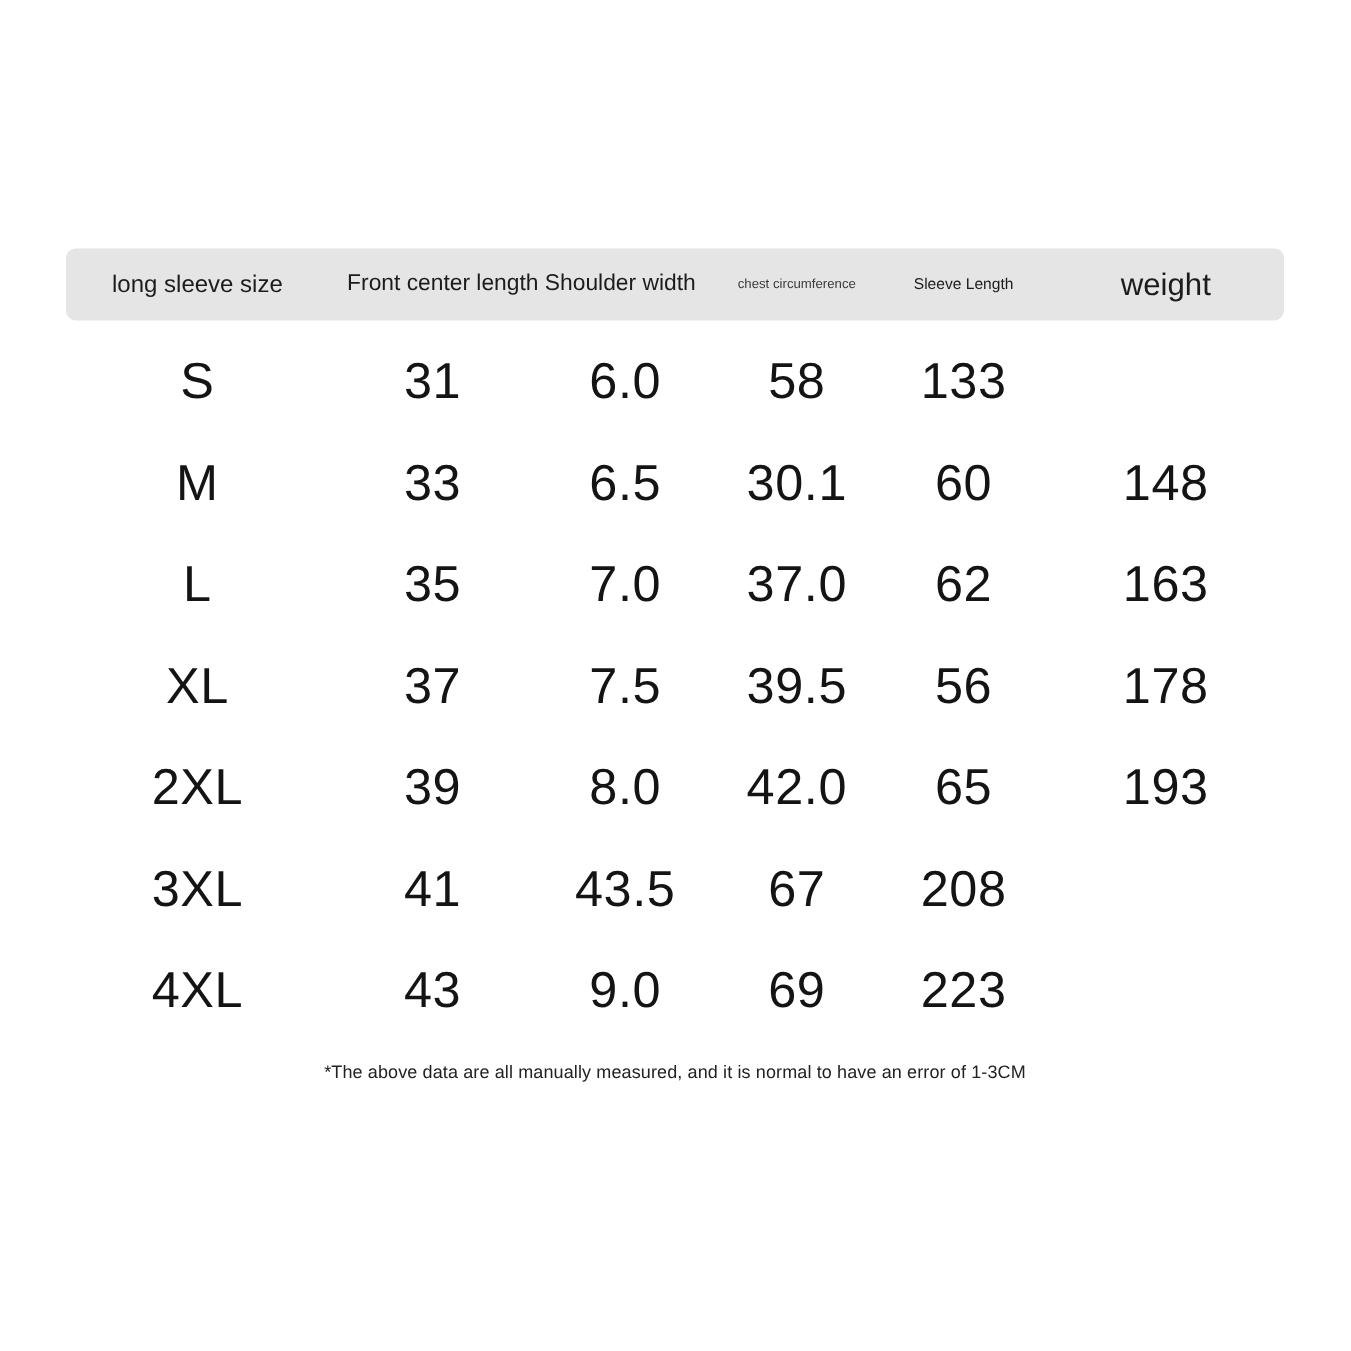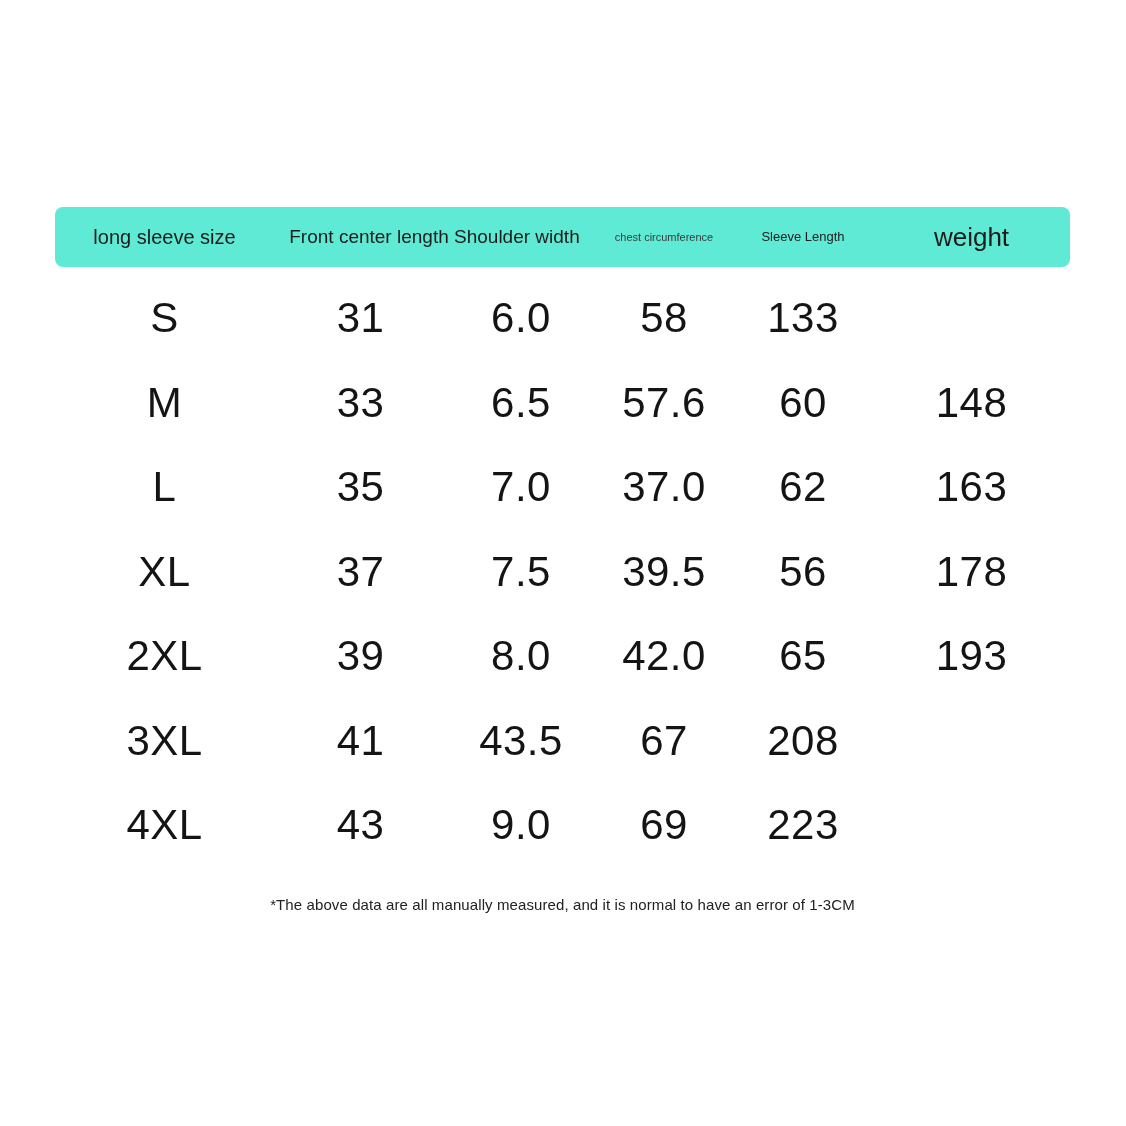--- a/index.html
+++ b/index.html
@@ -14,21 +14,21 @@
     position: absolute;
     left: 55px; top: 207px;
     width: 1015px;
   }
   .grid-row {
     display: grid;
     grid-template-columns: 219px 173px 148px 138px 140px 197px;
     align-items: center;
   }
   .header-band {
-    background: #5eead4;
+    background: #e5e5e5;
     border-radius: 8px;
     height: 60px;
   }
   .hcell {
     text-align: center;
     color: #1c1c1c;
     line-height: 1.1;
   }
   .h-size   { font-size: 20px; }
   .h-front-shoulder { grid-column: 2 / 4; font-size: 19px; }
@@ -39,21 +39,21 @@
   .row { height: 84.5px; }
   .cell {
     text-align: center;
     font-size: 42px;
     font-weight: 400;
     color: #141414;
     letter-spacing: 0.5px;
     white-space: nowrap;
   }
   .note {
-    margin-top: 28px;
+    margin-top: 17px;
     text-align: center;
     font-size: 15px;
     color: #222222;
     letter-spacing: 0.1px;
   }
 </style>
 </head>
 <body>
 
 <div class="size-chart">
@@ -72,21 +72,21 @@
     <div class="cell">31</div>
     <div class="cell">6.0</div>
     <div class="cell">58</div>
     <div class="cell">133</div>
   </div>
 
   <div class="grid-row row">
     <div class="cell">M</div>
     <div class="cell">33</div>
     <div class="cell">6.5</div>
-    <div class="cell">57.6</div>
+    <div class="cell">30.1</div>
     <div class="cell">60</div>
     <div class="cell">148</div>
   </div>
 
   <div class="grid-row row">
     <div class="cell">L</div>
     <div class="cell">35</div>
     <div class="cell">7.0</div>
     <div class="cell">37.0</div>
     <div class="cell">62</div>

